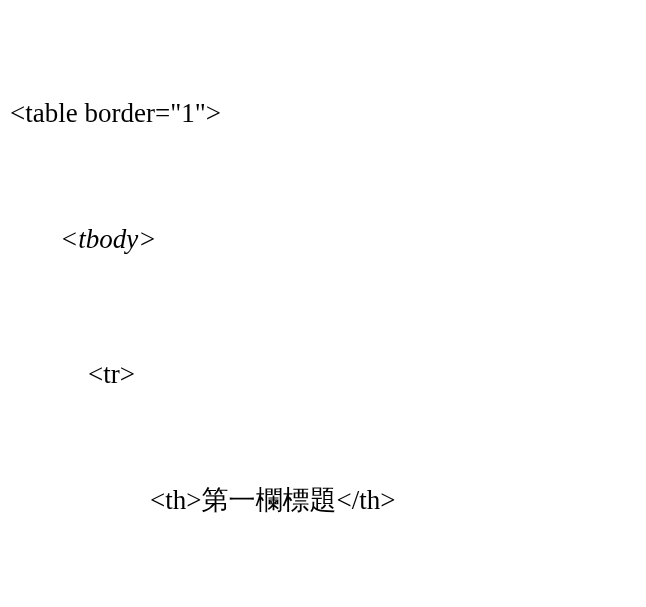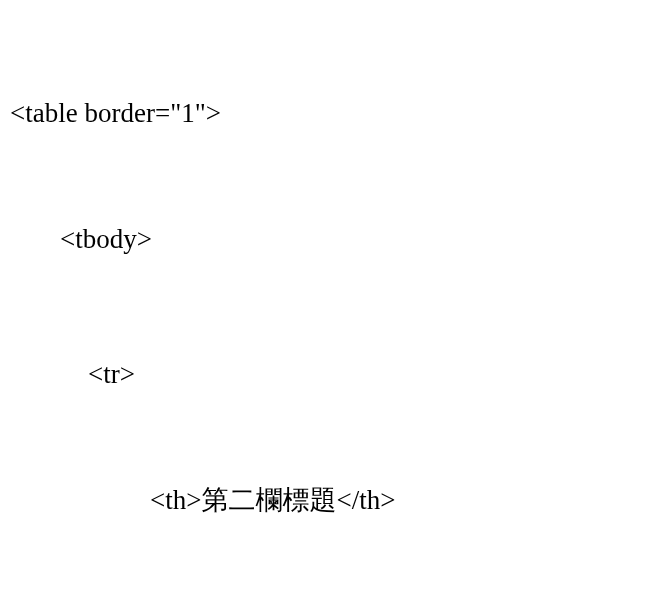--- a/index.html
+++ b/index.html
@@ -21,31 +21,32 @@
     color: #000000;
     font-size: 27px;
     line-height: 42px;
     white-space: pre;
   }
   .code-line {
     height: 42px;
     white-space: pre;
   }
   .indent-0 { padding-left: 2px; }
-  .indent-1 { padding-left: 52px; }
+  .indent-1 { padding-left: 52px; font-style: italic; }
   .indent-2 { padding-left: 80px; margin-top: 9px; }
   .indent-3 { padding-left: 142px; }
 </style>
 </head>
 <body>
 
 <div class="code-block">
   <div class="code-line indent-0">&lt;table border="1"&gt;</div>
   <div class="code-line indent-1">&lt;tbody&gt;</div>
   <div class="code-line indent-2">&lt;tr&gt;</div>
+  <div class="code-line indent-3">&lt;th&gt;第一欄標題&lt;/th&gt;</div>
   <div class="code-line indent-3">&lt;th&gt;第二欄標題&lt;/th&gt;</div>
   
   
   
   
   
   
   
   
   

